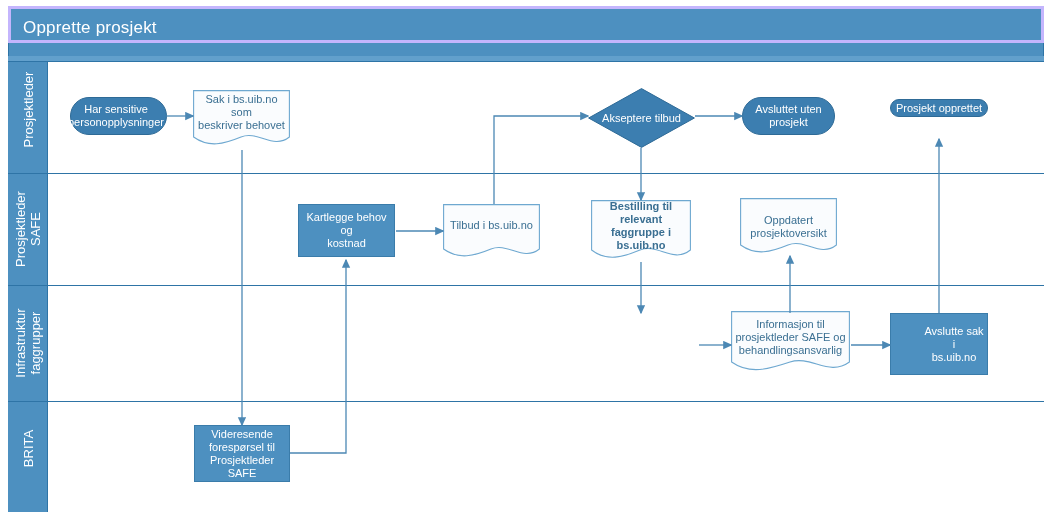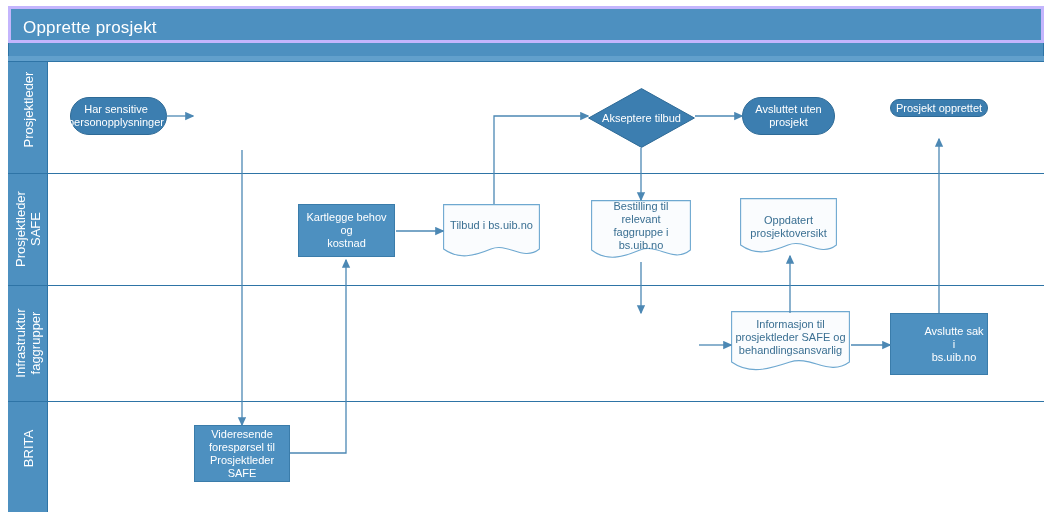--- a/index.html
+++ b/index.html
@@ -120,20 +120,26 @@
       <path d="M851,345 L890,345"></path>
 
       <path d="M939,313 L939,139"></path>
     </g>
   </svg>
 
   <div class="shp term" style="left:70px;top:97px;width:97px;height:38px;justify-content:flex-end;">
     <span class="nd">Har sensitive<br>personopplysninger</span>
   </div>
 
+  <div class="shp doc" style="left:193px;top:90px;width:97px;height:57px;">
+    <svg viewBox="0 0 97 57" preserveAspectRatio="none">
+      <path d="M0.6,0.6 H96.4 V47 C80,60 65,40 48,47 C31,54 16,58 0.6,47 Z" fill="#FAFCFE" stroke="#6EA8D0" stroke-width="1.1"></path>
+    </svg>
+    <span class="nd doc-txt" style="margin-bottom:12px;">Sak i bs.uib.no som<br>beskriver behovet</span>
+  </div>
 
   <div class="shp term" style="left:742px;top:97px;width:93px;height:38px;">
     <span class="nd">Avsluttet uten<br>prosjekt</span>
   </div>
 
   <div class="shp dia" style="left:588px;top:88px;width:107px;height:60px;">
     <svg viewBox="0 0 107 60" preserveAspectRatio="none">
       <path d="M53.5,0.6 L106.4,30 L53.5,59.4 L0.6,30 Z" fill="#3C7EB0" stroke="#2E6A96" stroke-width="1"></path>
     </svg>
     <span class="nd dia-txt">Akseptere tilbud</span>
@@ -147,21 +153,21 @@
     <span class="nd">Kartlegge behov og<br>kostnad</span>
   </div>
 
   <div class="shp doc" style="left:443px;top:204px;width:97px;height:55px;">
     <svg viewBox="0 0 97 55" preserveAspectRatio="none">
       <path d="M0.6,0.6 H96.4 V45 C80,58 65,38 48,45 C31,52 16,56 0.6,45 Z" fill="#FAFCFE" stroke="#6EA8D0" stroke-width="1.1"></path>
     </svg>
     <span class="nd doc-txt" style="margin-bottom:12px;">Tilbud i bs.uib.no</span>
   </div>
 
-  <div class="shp doc" style="left:591px;top:200px;width:100px;height:62px;">
+  <div class="shp doc" style="left:591px;top:200px;width:100px;height:62px;font-weight:bold;">
     <svg viewBox="0 0 100 62" preserveAspectRatio="none">
       <path d="M0.6,0.6 H99.4 V50 C82,64 67,43 49,50 C32,57 16,62 0.6,50 Z" fill="#FAFCFE" stroke="#6EA8D0" stroke-width="1.1"></path>
     </svg>
     <span class="nd doc-txt" style="margin-bottom:11px;">Bestilling til relevant<br>faggruppe i<br>bs.uib.no</span>
   </div>
 
   <div class="shp doc" style="left:740px;top:198px;width:97px;height:58px;">
     <svg viewBox="0 0 97 58" preserveAspectRatio="none">
       <path d="M0.6,0.6 H96.4 V47 C80,60 65,40 48,47 C31,54 16,58 0.6,47 Z" fill="#FAFCFE" stroke="#6EA8D0" stroke-width="1.1"></path>
     </svg>

